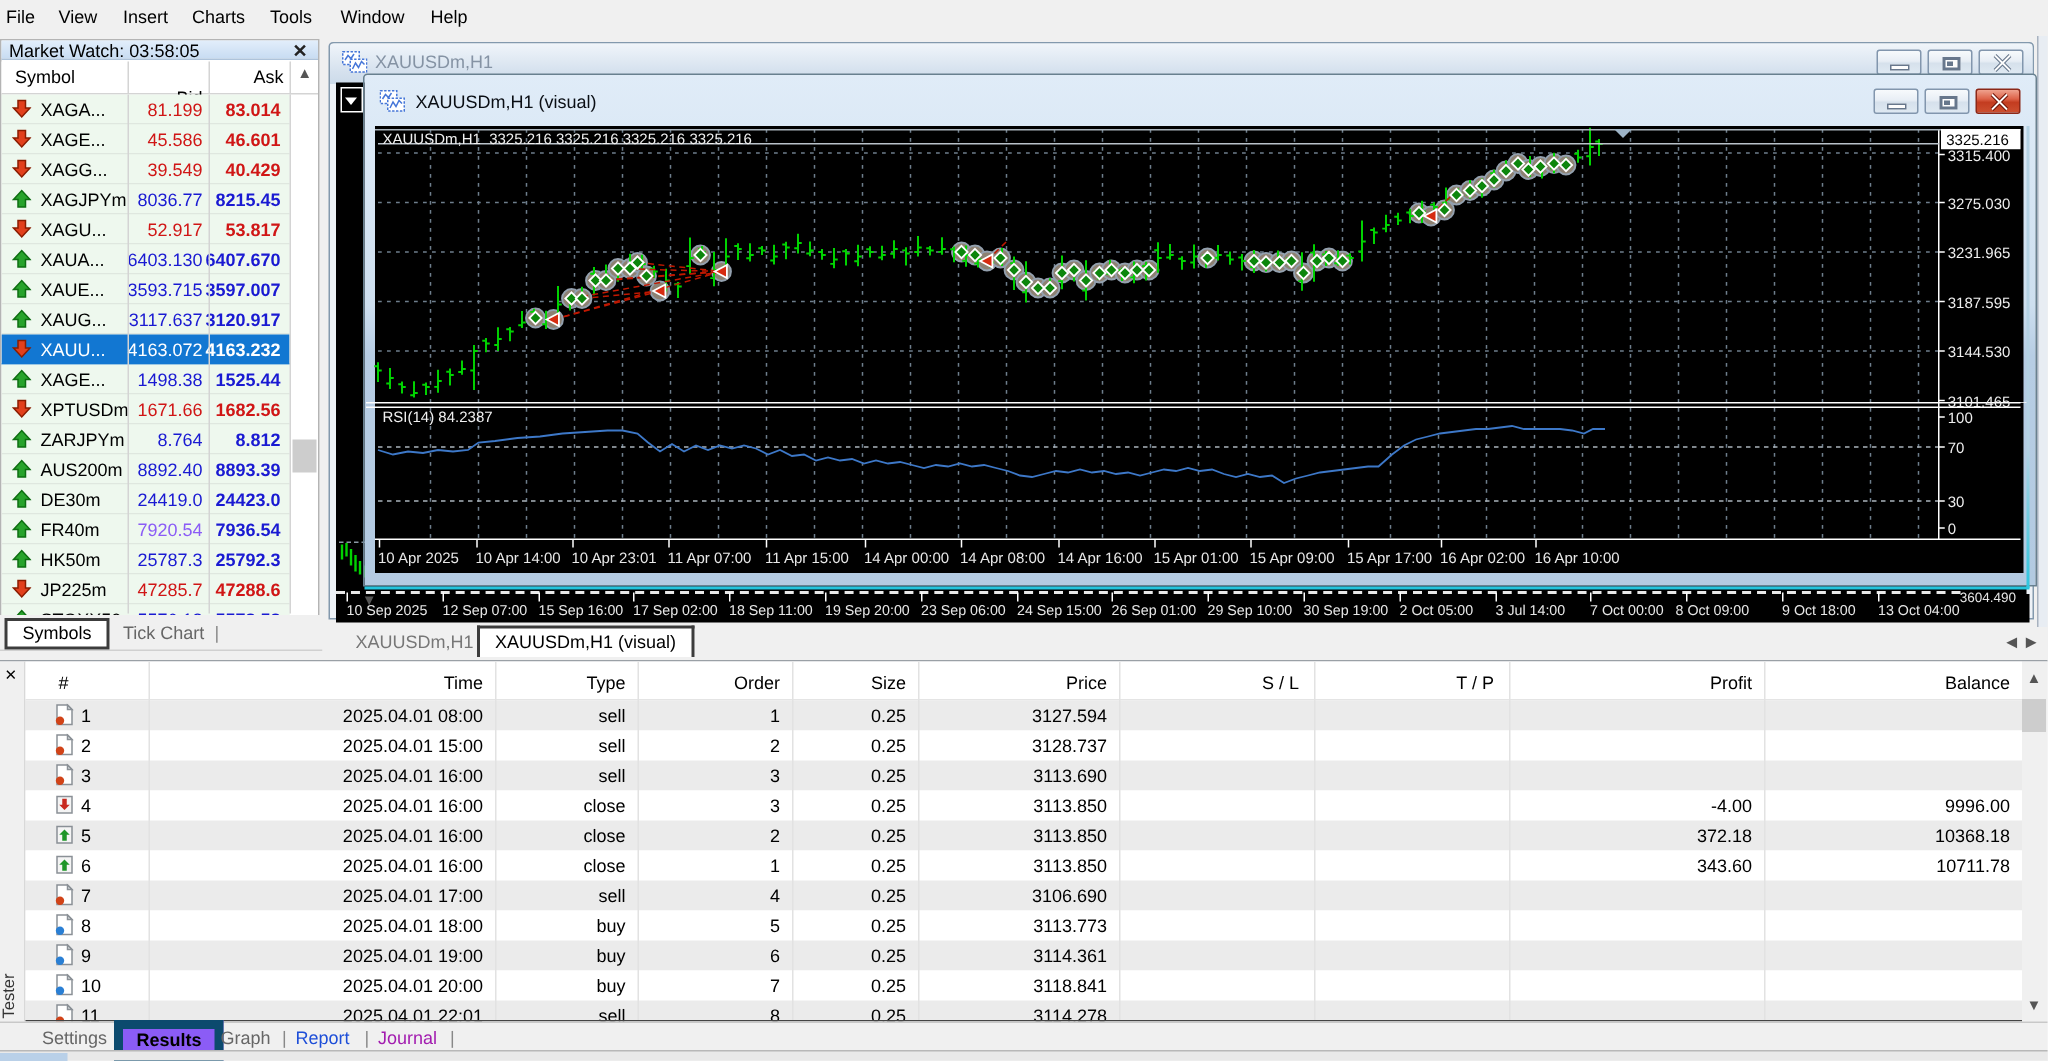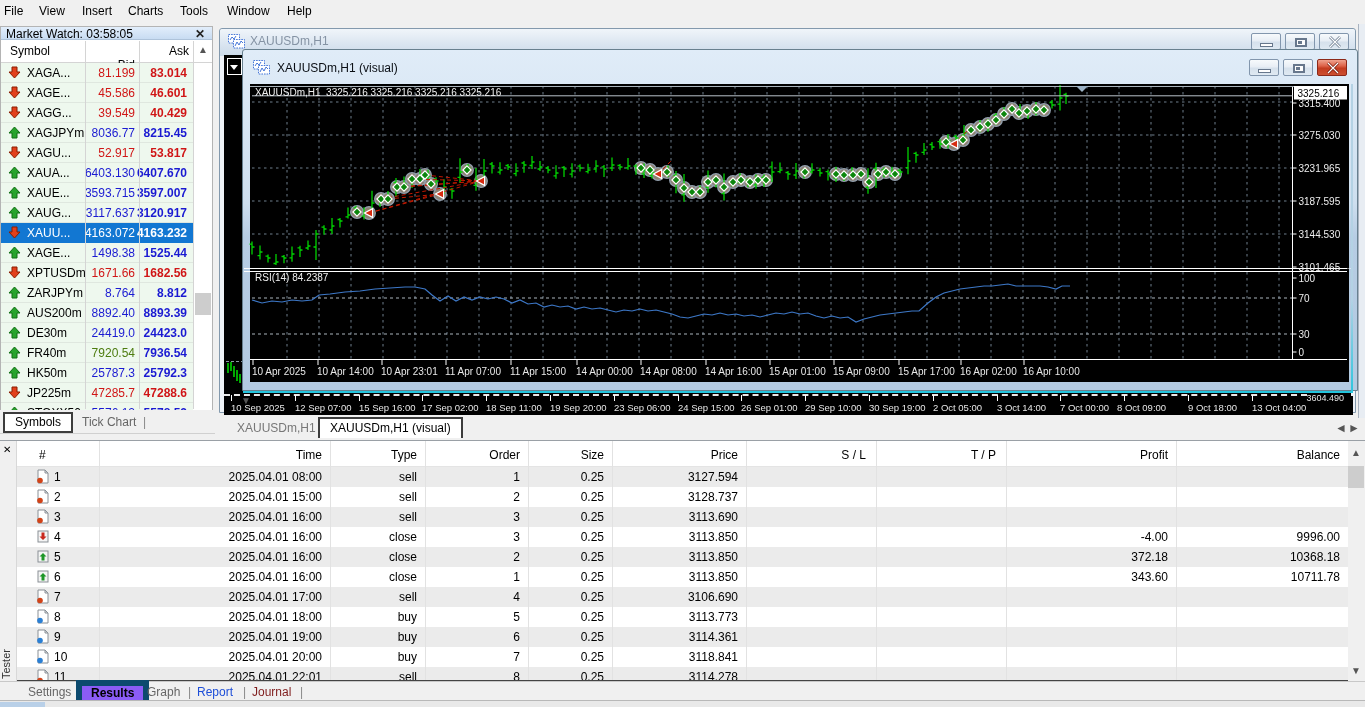--- a/index.html
+++ b/index.html
@@ -117,21 +117,21 @@
         <span style="position:absolute;left:454px;top:6px">24 Sep 15:00</span>
         <span style="position:absolute;left:454px;top:-1px;width:1px;height:6px;background:#fff"></span>
         <span style="position:absolute;left:517px;top:6px">26 Sep 01:00</span>
         <span style="position:absolute;left:517px;top:-1px;width:1px;height:6px;background:#fff"></span>
         <span style="position:absolute;left:581px;top:6px">29 Sep 10:00</span>
         <span style="position:absolute;left:581px;top:-1px;width:1px;height:6px;background:#fff"></span>
         <span style="position:absolute;left:645px;top:6px">30 Sep 19:00</span>
         <span style="position:absolute;left:645px;top:-1px;width:1px;height:6px;background:#fff"></span>
         <span style="position:absolute;left:709px;top:6px">2 Oct 05:00</span>
         <span style="position:absolute;left:709px;top:-1px;width:1px;height:6px;background:#fff"></span>
-        <span style="position:absolute;left:773px;top:6px">3 Oct 14:00</span>
+        <span style="position:absolute;left:773px;top:6px">3 Jul 14:00</span>
         <span style="position:absolute;left:773px;top:-1px;width:1px;height:6px;background:#fff"></span>
         <span style="position:absolute;left:836px;top:6px">7 Oct 00:00</span>
         <span style="position:absolute;left:836px;top:-1px;width:1px;height:6px;background:#fff"></span>
         <span style="position:absolute;left:893px;top:6px">8 Oct 09:00</span>
         <span style="position:absolute;left:900px;top:-1px;width:1px;height:6px;background:#fff"></span>
         <span style="position:absolute;left:964px;top:6px">9 Oct 18:00</span>
         <span style="position:absolute;left:964px;top:-1px;width:1px;height:6px;background:#fff"></span>
         <span style="position:absolute;left:1028px;top:6px">13 Oct 04:00</span>
         <span style="position:absolute;left:1028px;top:-1px;width:1px;height:6px;background:#fff"></span>
       <span style="position:absolute;right:9px;top:-3px;font-size:9px">3604.490</span>
@@ -503,21 +503,21 @@
           </svg></span>
         <span class="mwsym">DE30m</span>
 <span class="mwbid" style="color:#1a1ad2">24419.0</span>
         <span class="mwask" style="color:#1a1ad2">24423.0</span>
       </div>
 <div class="mwrow" style="top:280px">
 <span class="mwarr"><svg width="13" height="13" viewBox="0 0 13 13">
             <path d="M4,12h5V7h3L6.5,1 1,7h3z" fill="#28a32c" stroke="#0e6e12" stroke-width="1"></path>
           </svg></span>
         <span class="mwsym">FR40m</span>
-<span class="mwbid" style="color:#4d7c0f">7920.54</span>
+<span class="mwbid" style="color:#8b5cf6">7920.54</span>
         <span class="mwask" style="color:#1a1ad2">7936.54</span>
       </div>
 <div class="mwrow" style="top:300px">
 <span class="mwarr"><svg width="13" height="13" viewBox="0 0 13 13">
             <path d="M4,12h5V7h3L6.5,1 1,7h3z" fill="#28a32c" stroke="#0e6e12" stroke-width="1"></path>
           </svg></span>
         <span class="mwsym">HK50m</span>
 <span class="mwbid" style="color:#1a1ad2">25787.3</span>
         <span class="mwask" style="color:#1a1ad2">25792.3</span>
       </div>
@@ -754,19 +754,19 @@
     <div style="position:absolute;left:3px;top:224px;color:#555;font-size:10px">▼</div>
   </div>
   <div style="position:absolute;left:17px;top:239px;width:1331px;height:1px;background:#444"></div>
   <div id="ttabs">
     <span class="abs" style="left:28px;top:3px;color:#666">Settings</span>
     <div class="abs" style="left:76px;top:-2px;background:#8b5cf6;border:6px solid #0c4a6e;padding:0 9px 2px 9px;font-weight:bold">Results</div>
     <span class="abs" style="left:147px;top:3px;color:#666">Graph</span>
     <span class="abs" style="left:188px;top:3px;color:#888">|</span>
     <span class="abs" style="left:197px;top:3px;color:#1d4ed8">Report</span>
     <span class="abs" style="left:243px;top:3px;color:#888">|</span>
-    <span class="abs" style="left:252px;top:3px;color:#7f1d1d">Journal</span>
+    <span class="abs" style="left:252px;top:3px;color:#a21caf">Journal</span>
     <span class="abs" style="left:300px;top:3px;color:#888">|</span>
   </div>
 </div>
 <div class="abs" style="left:1358px;top:24px;width:7px;height:394px;background:#e8edf3;border-left:1px solid #a8b2bf"></div>
 <div id="bottombar">
     <div style="position:absolute;left:0;top:1px;width:45px;height:6px;background:#b9d0e8"></div>
   </div>
 </body></html>

